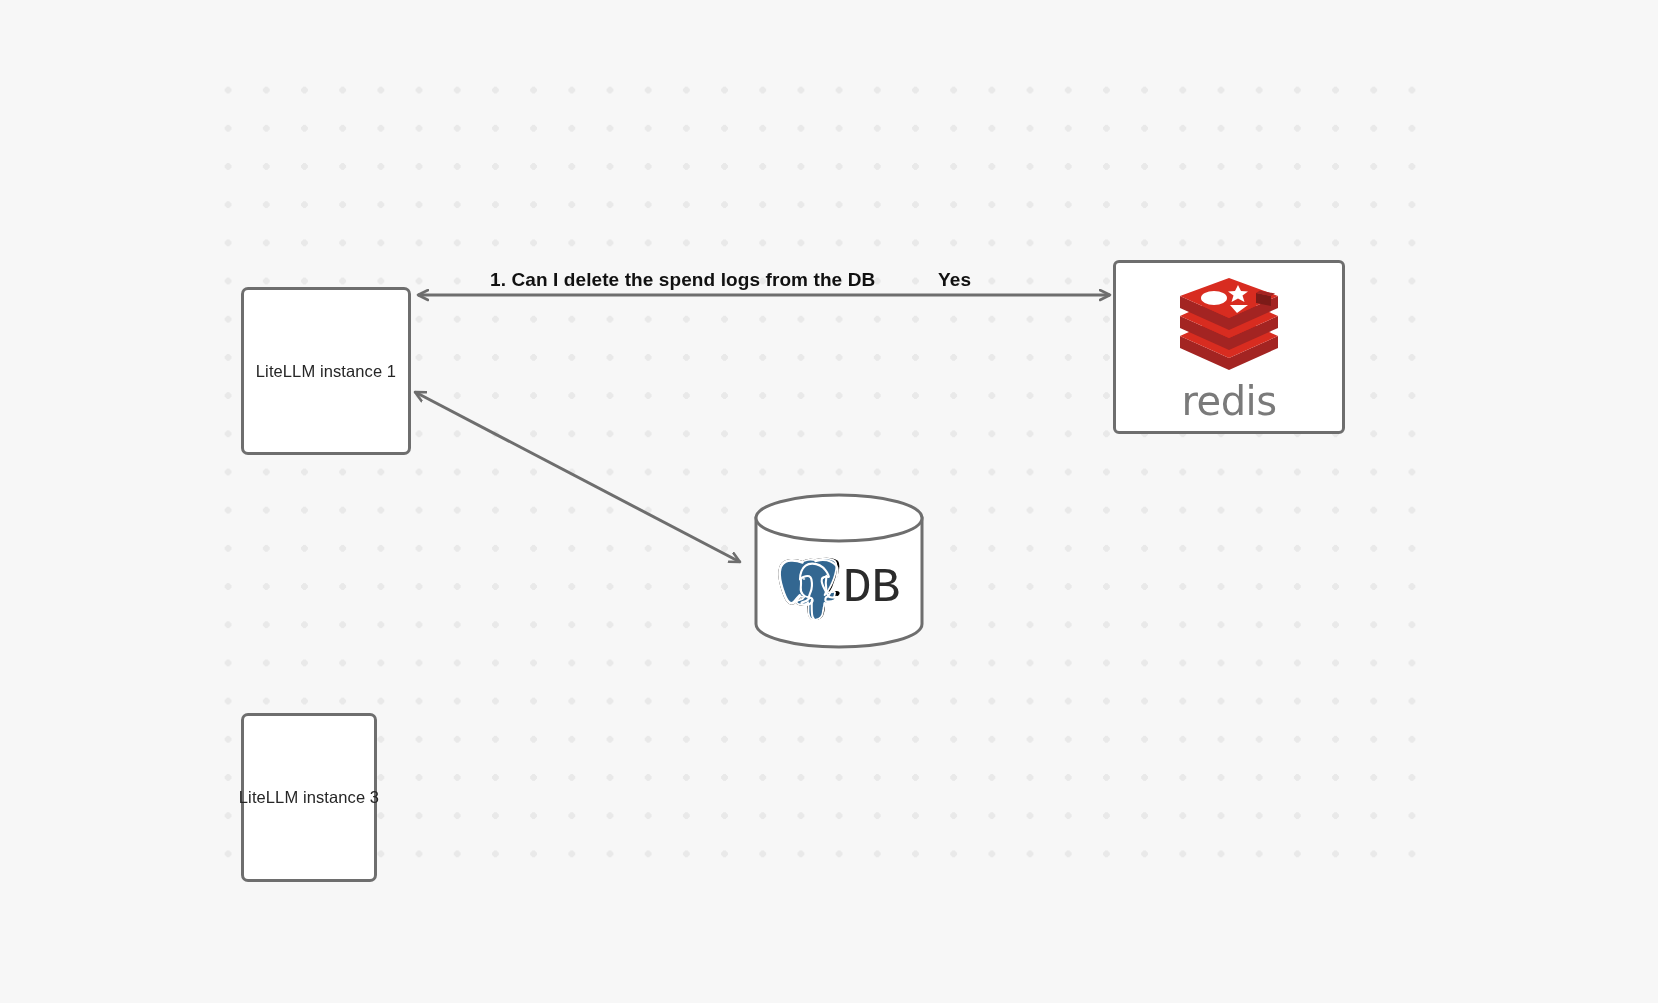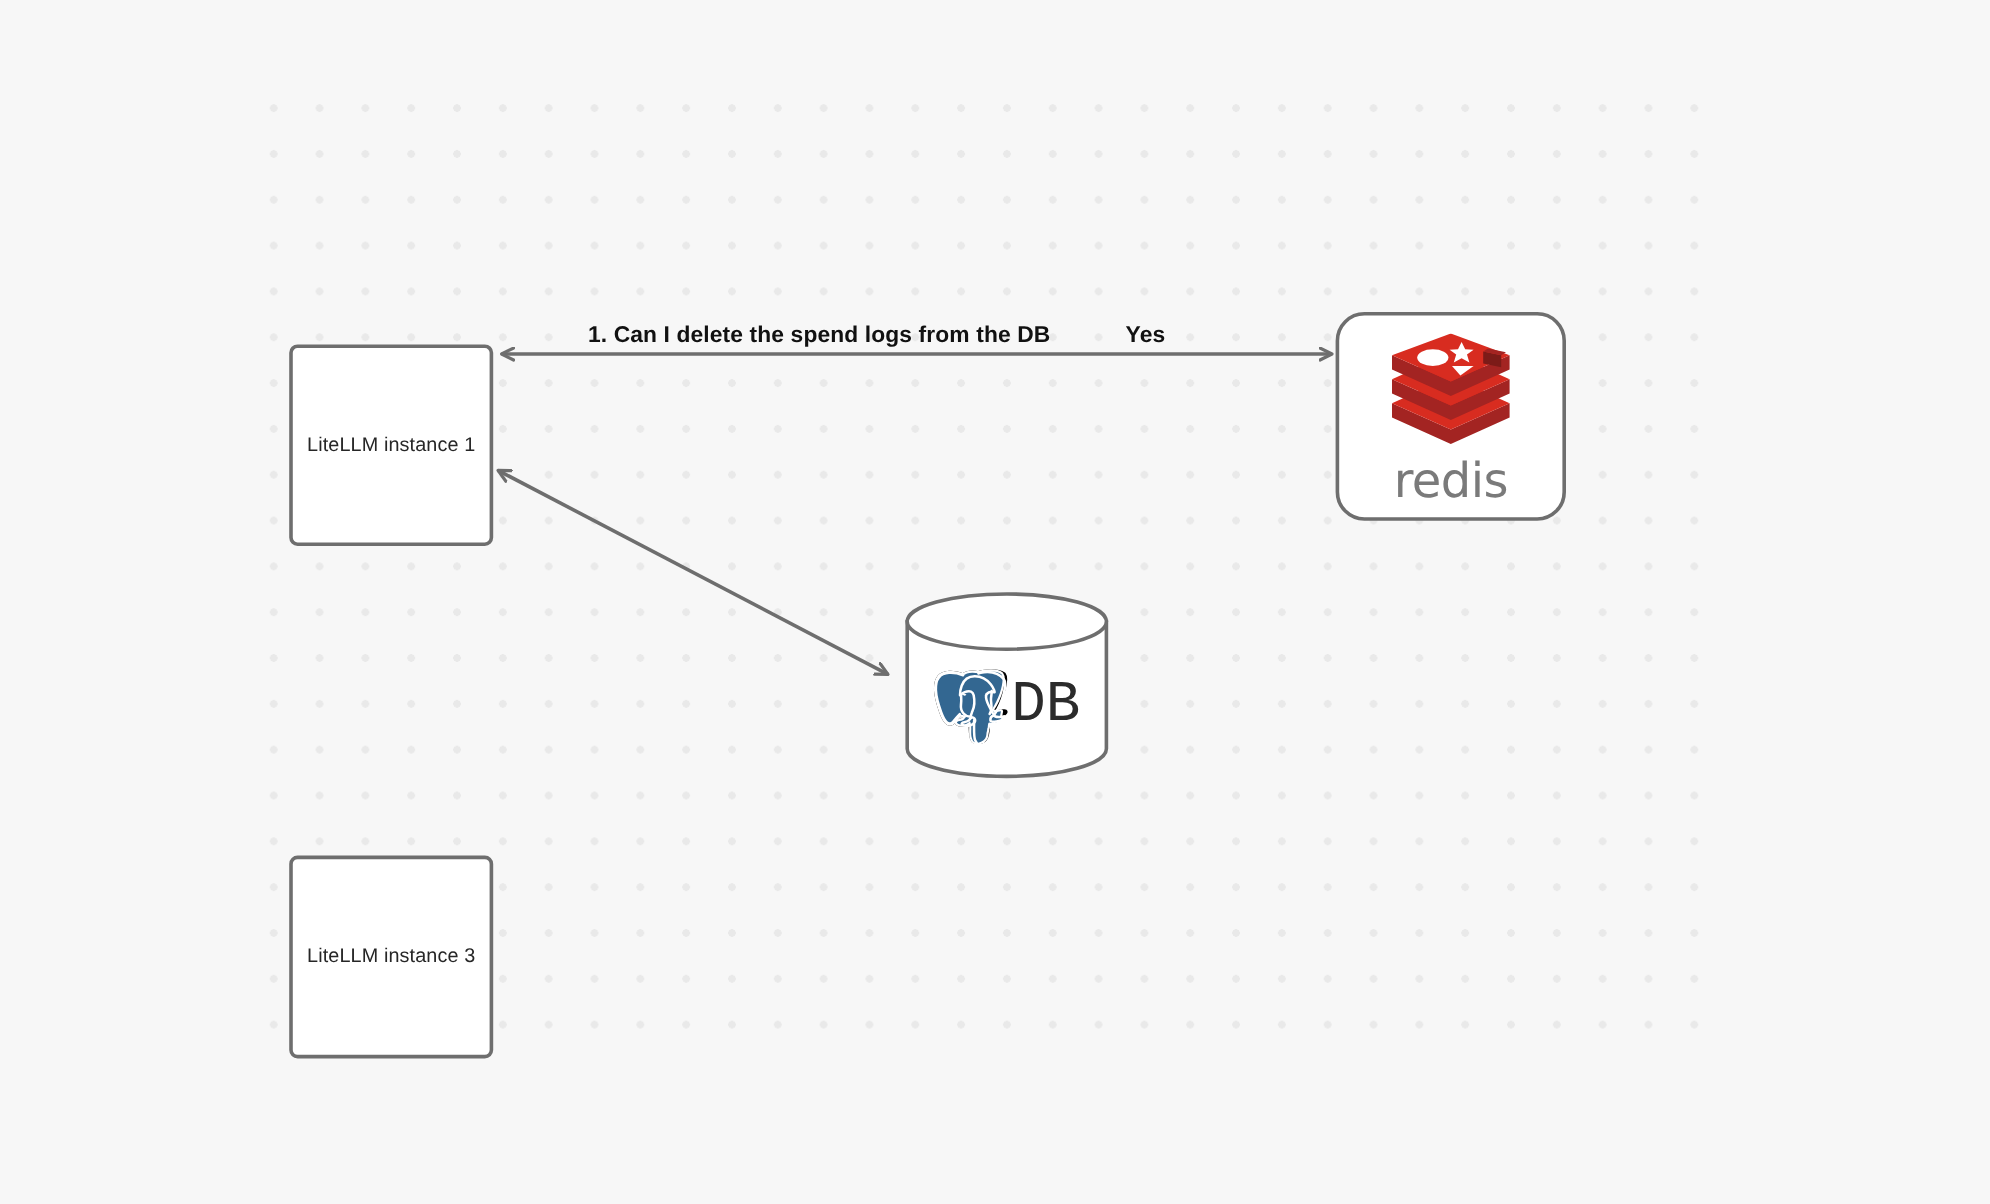--- a/index.html
+++ b/index.html
@@ -50,32 +50,32 @@
   }
   .node-label {
     font-size: 16.5px;
     color: #262626;
     font-family: "Liberation Sans", sans-serif;
     letter-spacing: 0.1px;
     white-space: nowrap;
   }
   #node-instance-1 { left: 241px; top: 260px;  width: 170px; height: 168px; margin-top: 27px; }
   #node-instance-2 { left: 241px; top: 487px;  width: 170px; height: 168px; }
-  #node-instance-3 { left: 241px; top: 713px;  width: 170px; height: 169px; }
+  #node-instance-3 { left: 241px; top: 713px;  width: 136px; height: 169px; }
 
   
   #node-redis {
     position: absolute;
     left: 1113px;
     top: 260px;
-    width: 192px;
+    width: 232px;
     height: 174px;
     background: #ffffff;
     border: 3px solid #6e6e6e;
-    border-radius: 24px;
+    border-radius: 6px;
     box-sizing: border-box;
     display: flex;
     flex-direction: column;
     align-items: center;
     justify-content: center;
     gap: 16px;
   }
   #redis-logo { width: 106px; height: 92px; display: block; margin-top: 2px;}
   .redis-wordmark {
     font-family: "DejaVu Sans", sans-serif;

